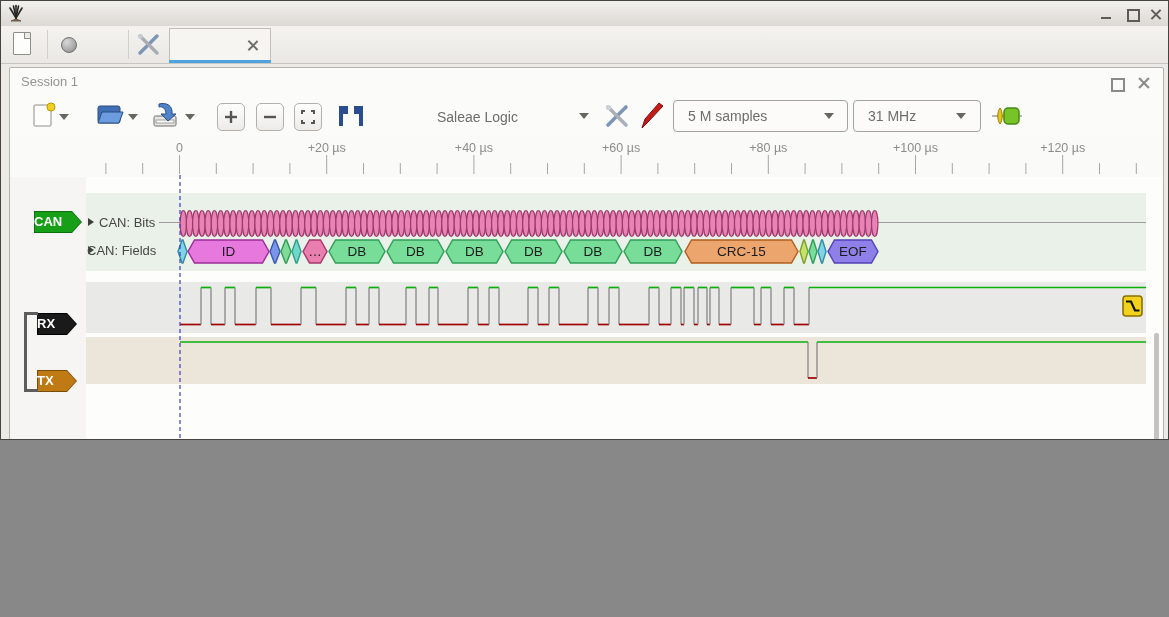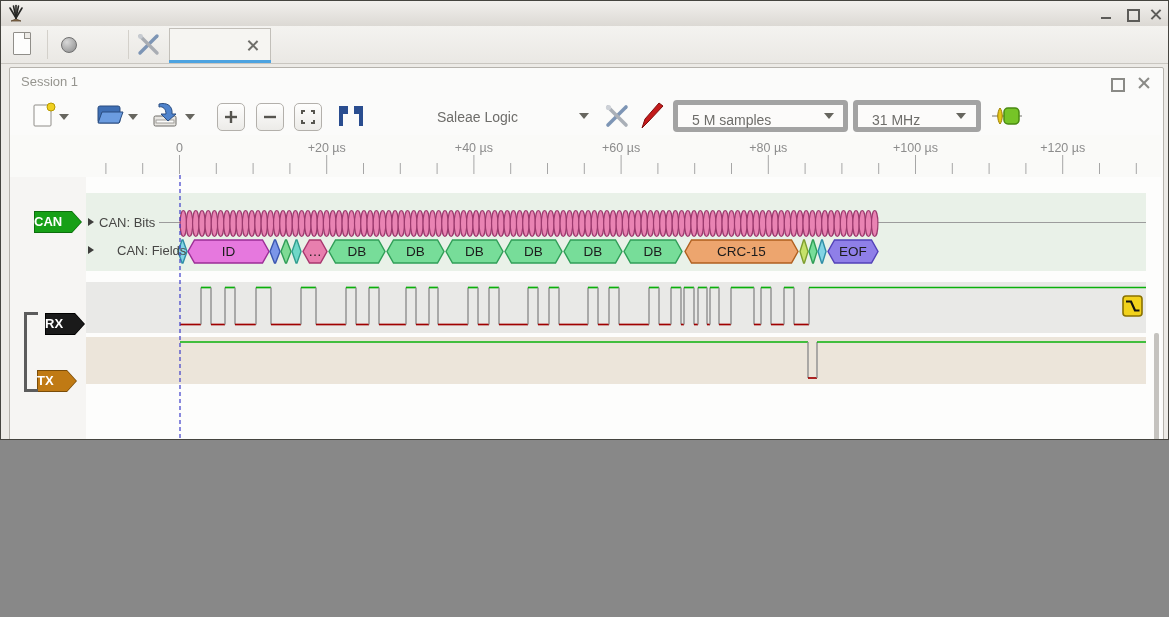--- a/index.html
+++ b/index.html
@@ -30,21 +30,21 @@
   .tablab{left:180px;top:27px;height:34px;line-height:34px;font-size:13.5px;color:#49483f;}
   .xsm{width:11px;height:11px;}
   .xsm span{position:absolute;left:5px;top:-1px;width:1.8px;height:13px;background:#6f6e6a;}
   
   .subwin{left:8px;top:66px;width:1153px;height:545px;background:#fbfbfa;
           border:1px solid #b5b2ac;border-radius:2px;z-index:1;}
   .subtitle{left:20px;top:73px;font-size:13px;color:#96958f;z-index:2;}
   .restbox{left:1110px;top:77px;width:10px;height:10px;border:2px solid #8a8a86;z-index:3;}
   .subclose{left:1137px;top:76px;z-index:3;}
   
-  .combo{height:32px;background:#fcfbfa;border:5px solid #a3a3a3;border-radius:4px;z-index:3;
+  .combo{height:32px;background:#fcfbfa;border:1px solid #a3a3a3;border-radius:4px;z-index:3;
          font-size:14px;color:#6e6d6a;line-height:30px;padding-left:14px;box-sizing:border-box;}
   .caret{width:0;height:0;border-left:5px solid transparent;border-right:5px solid transparent;
          border-top:6px solid #67665f;z-index:4;}
   .zbtn{width:26px;height:26px;border:1px solid #b3b0ab;border-radius:5px;
         background:linear-gradient(#fefefd,#ecebe8);z-index:3;}
   .glyph{position:absolute;left:0;top:0;width:100%;height:100%;}
   
   .ruler{left:9px;top:134px;width:1151px;height:42px;background:#fafaf8;z-index:2;}
   .trace{left:9px;top:176px;width:1151px;height:421px;background:#fdfdfc;z-index:2;}
   .gutter{left:9px;top:176px;width:76px;height:421px;background:#f6f5f3;z-index:2;}
@@ -197,23 +197,23 @@
   <div class="abs" style="left:158px;top:221px;width:987px;height:1px;background:#9c9c9c;z-index:4"></div>
 
   <div class="abs flag" style="left:33px;top:210px;width:48px;height:22px">
     <div class="flagclip" style="background:#0c6e0c"></div>
     <div class="flaginner" style="background:#17a017"></div>
     <div style="position:relative;line-height:22px;padding-right:8px">CAN</div>
   </div>
   <div class="abs exparrow" style="left:87px;top:217px"></div>
   <div class="abs rowlabel" style="left:98px;top:214px">CAN: Bits</div>
   <div class="abs exparrow" style="left:87px;top:245px"></div>
-  <div class="abs rowlabel" style="left:116px;top:242px">CAN: Fields</div>
-
-  <div class="abs flag" style="left:44px;top:312px;width:40px;height:22px">
+  <div class="abs rowlabel" style="left:86px;top:242px">CAN: Fields</div>
+
+  <div class="abs flag" style="left:36px;top:312px;width:40px;height:22px">
     <div class="flagclip" style="background:#000"></div>
     <div class="flaginner" style="background:#1a1a1a"></div>
     <div style="position:relative;line-height:22px;padding-right:8px">RX</div>
   </div>
   <div class="abs flag" style="left:36px;top:369px;width:40px;height:22px">
     <div class="flagclip" style="background:#7a4c08"></div>
     <div class="flaginner" style="background:#c07a14"></div>
     <div style="position:relative;line-height:22px;padding-right:8px">TX</div>
   </div>
   <div class="abs brk" style="left:23px;top:311px;width:3px;height:80px"></div>

